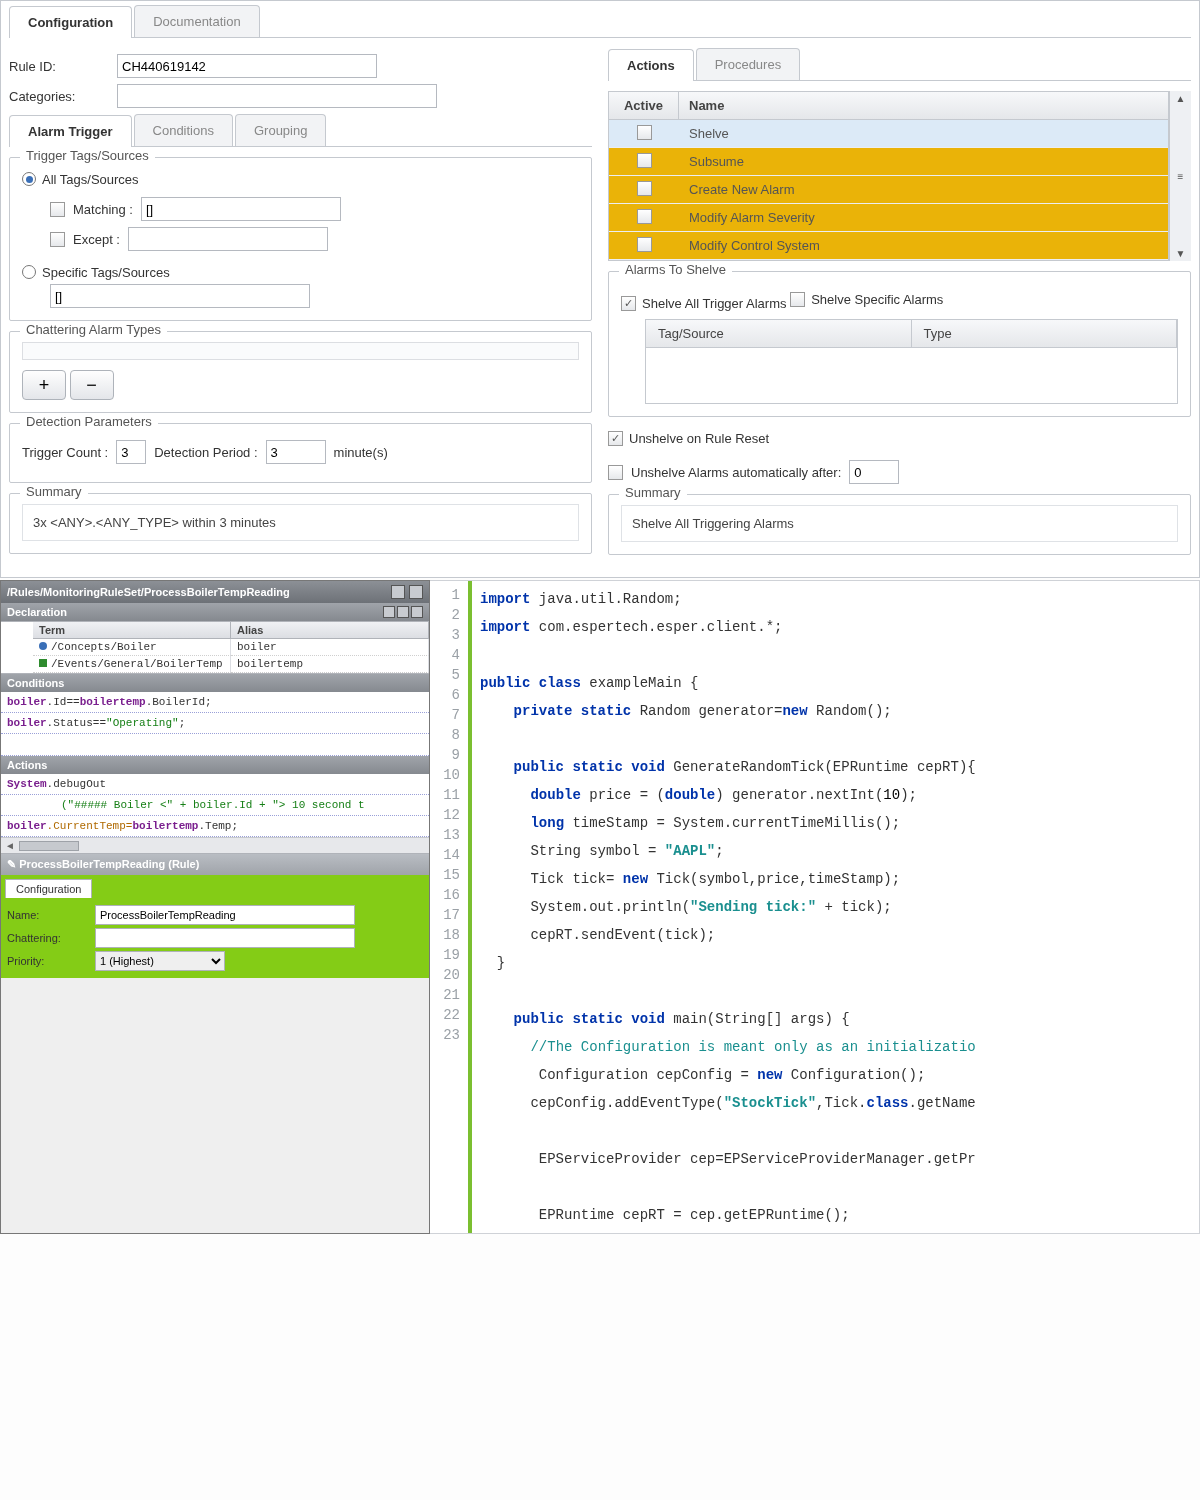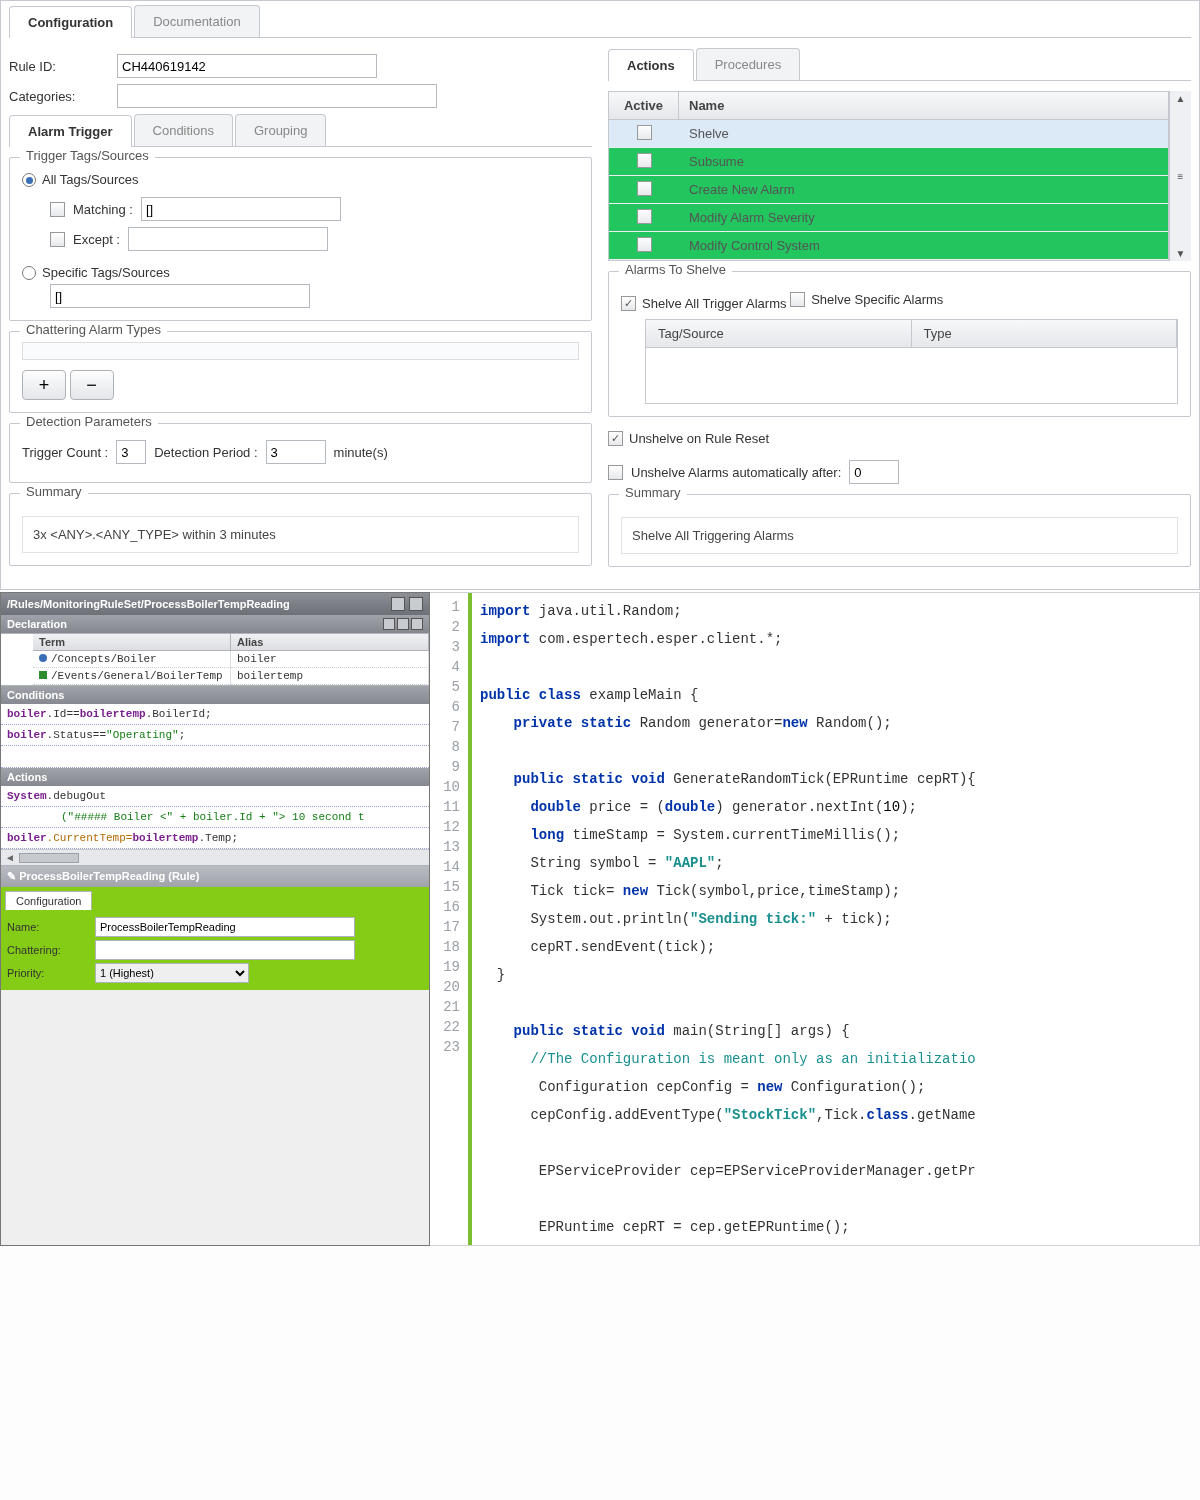--- a/index.html
+++ b/index.html
@@ -58,21 +58,21 @@
   .fieldset > .legend {
     position: absolute;
     top: -10px;
     left: 10px;
     background: #fff;
     padding: 0 6px;
     color: #555;
   }
   .radio, .check {
     display: inline-flex;
-    align-items: flex-end;
+    align-items: flex-start;
     gap: 6px;
     margin: 4px 0;
   }
   .cbx {
     width: 15px; height: 15px;
     border: 1px solid #999;
     background: linear-gradient(#fff,#e6e8eb);
     display: inline-block;
   }
   .cbx.checked::after {
@@ -116,21 +116,21 @@
     background: linear-gradient(#f7f8fa,#e5e7ea);
     border-bottom: 1px solid #c5c9cf;
   }
   .actions-head > div { padding: 6px 10px; font-weight: bold; color: #444; }
   .acol-active { width: 70px; text-align: center; border-right: 1px solid #c5c9cf; }
   .acol-name { flex: 1; }
   .action-row {
     display: flex;
     align-items: center;
     border-bottom: 1px solid #eceef1;
-    background: #22c55e;
+    background: #eab308;
   }
   .action-row.sel { background: #dceaf7; }
   .action-row > div:first-child { width: 70px; text-align: center; padding: 4px 0; }
   .action-row > div:last-child { flex: 1; padding: 6px 10px; color: #555; }
   .scroll-ind { width: 22px; background: #eef0f3; border-left: 1px solid #c5c9cf; display: flex; flex-direction: column; justify-content: space-between; align-items: center; }
   .scroll-ind span { font-size: 10px; color: #555; padding: 2px 0; }
   .scroll-ind .grip { flex: 1; }
   .mini-table {
     border: 1px solid #c5c9cf;
     width: 100%;
@@ -141,21 +141,20 @@
     background: linear-gradient(#f7f8fa,#e5e7ea);
     border-bottom: 1px solid #c5c9cf;
   }
   .mini-table .hd > div { flex: 1; padding: 6px 12px; font-weight: normal; color: #444; border-right: 1px solid #c5c9cf; }
   .mini-table .body { height: 55px; background: #fff; }
   .summary-box {
     border: 1px solid #dfe2e6;
     padding: 10px;
     color: #444;
     min-height: 34px;
-    margin-top: 12px;
   }
 
   
   .bottom { display: flex; margin-top: 2px; }
   .rules-ide {
     width: 430px;
     font-family: Tahoma, Arial, sans-serif;
     font-size: 11px;
     border: 1px solid #777;
     background: #efefef;
@@ -493,21 +492,21 @@
         <div class="prow">
           <span class="plbl">Name:</span>
           <input type="text" style="width: 260px;" value="ProcessBoilerTempReading">
         </div>
         <div class="prow">
           <span class="plbl">Chattering:</span>
           <input type="text" style="width: 260px;">
         </div>
         <div class="prow">
           <span class="plbl">Priority:</span>
-          <select style="width:154px">
+          <select style="width:130px">
             <option>1 (Highest)</option>
           </select>
         </div>
       </div>
     </div>
   </div>
 
   <div class="code-pane">
     <div class="gutter">1
 2

